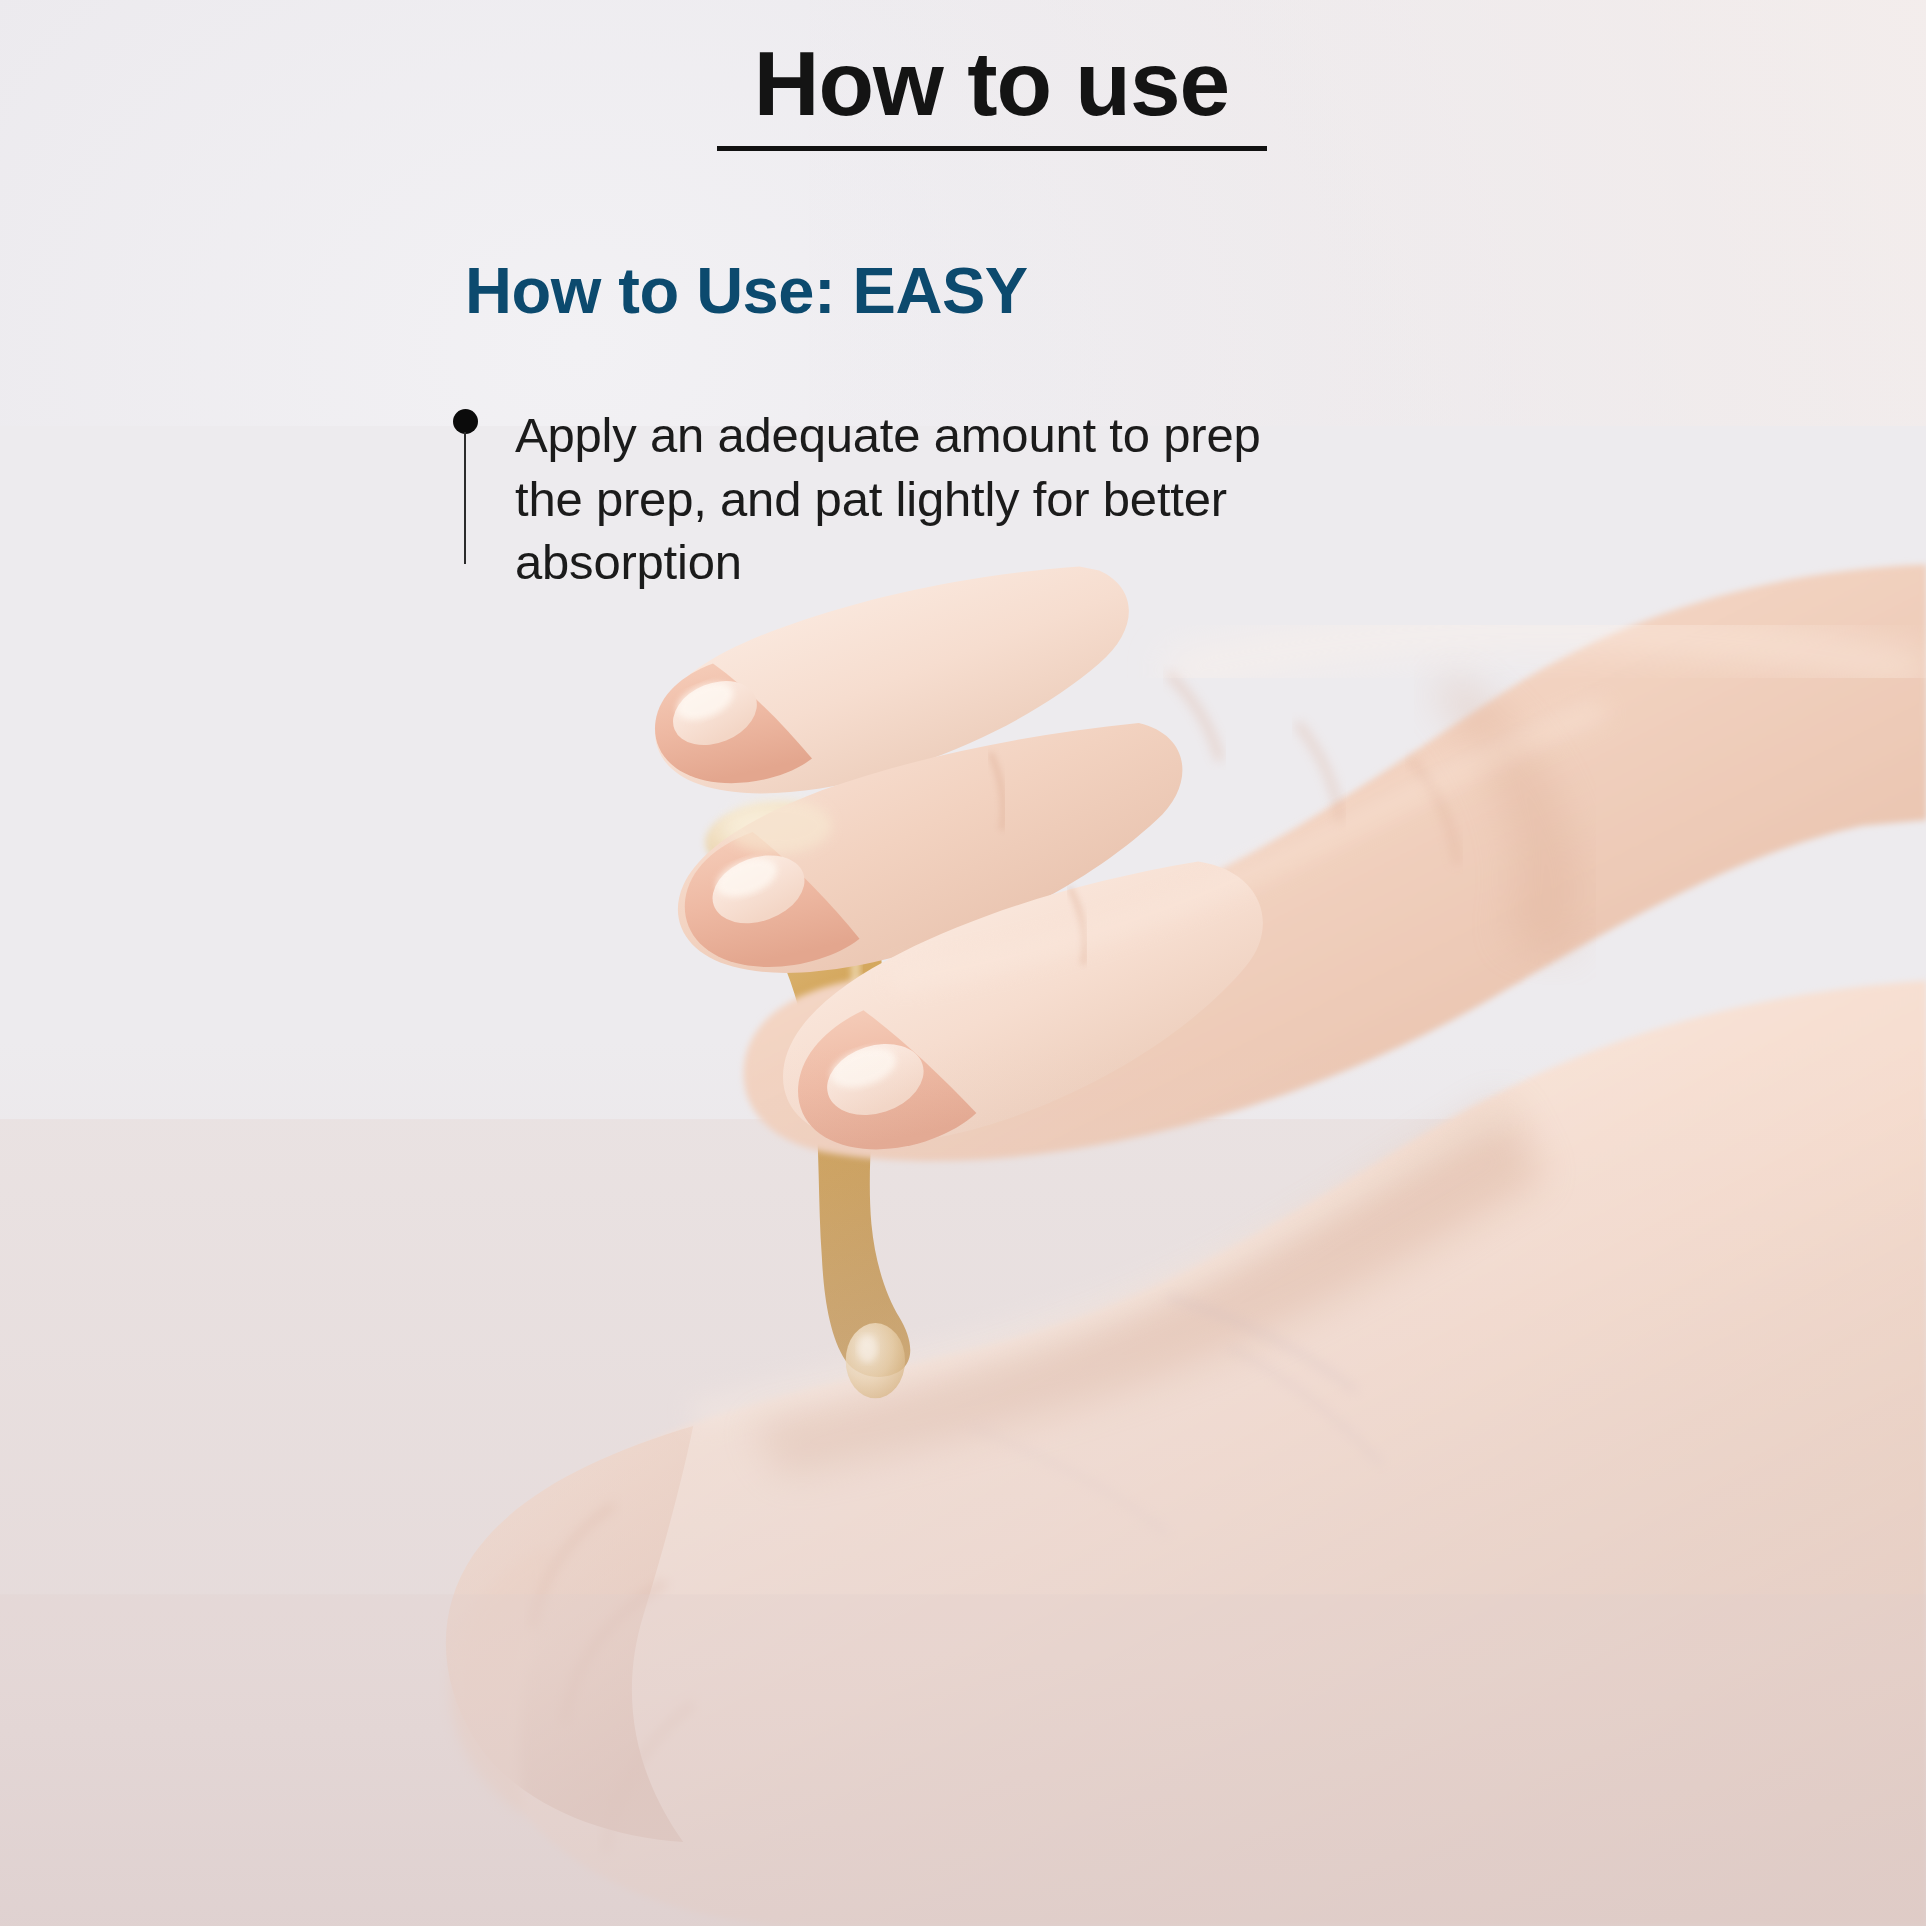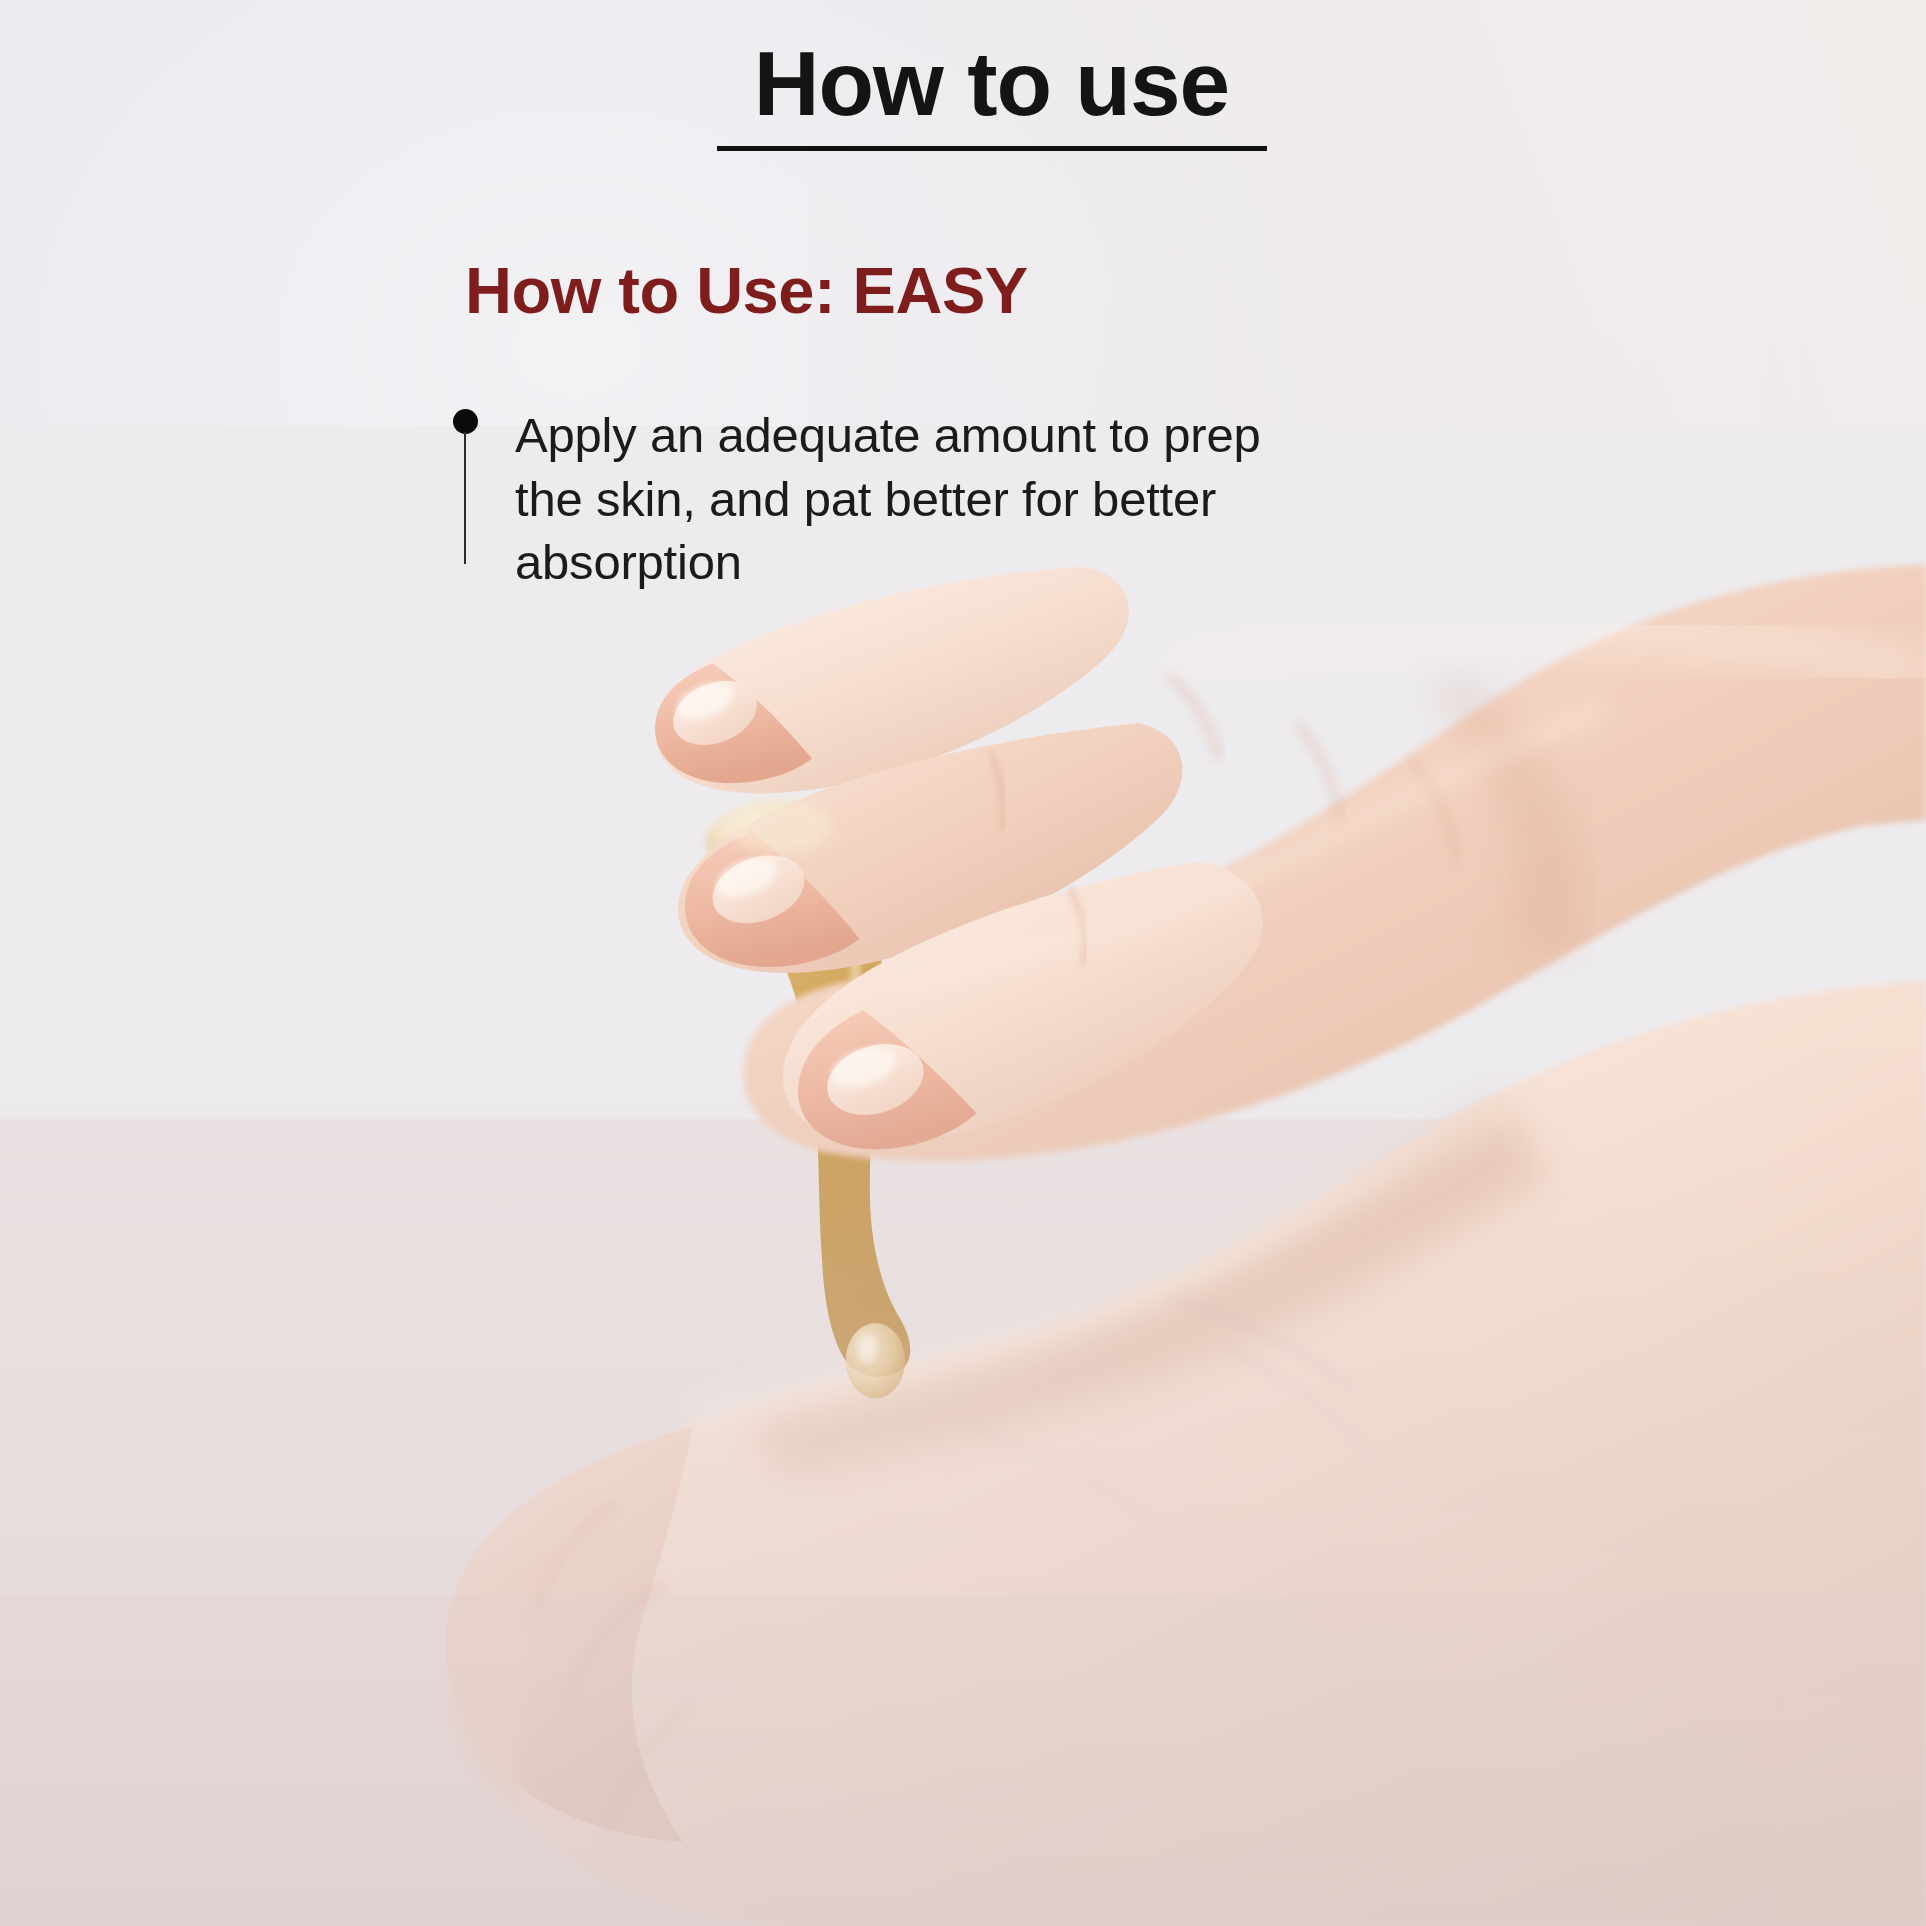--- a/index.html
+++ b/index.html
@@ -68,21 +68,21 @@
   }
 
   
   .section-heading {
     position: absolute;
     left: 465px;
     top: 253px;
     font-size: 65px;
     font-weight: 700;
     letter-spacing: -0.5px;
-    color: #7f1d1d;
+    color: #0c4a6e;
     margin: 0;
     white-space: nowrap;
   }
 
   
   .bullet-row {
     position: absolute;
     left: 450px;
     top: 404px;
     width: 822px;
@@ -336,18 +336,18 @@
     <div class="header-rule"></div>
   </div>
 
   <h2 class="section-heading">How to Use: EASY</h2>
 
   <div class="bullet-row">
     <div class="pin">
       <div class="pin-dot"></div>
       <div class="pin-stem"></div>
     </div>
-    <p class="bullet-text">Apply an adequate amount to prep the skin, and pat better for better absorption</p>
+    <p class="bullet-text">Apply an adequate amount to prep the prep, and pat lightly for better absorption</p>
   </div>
 
 
 </div>
 
 
 </body></html>

